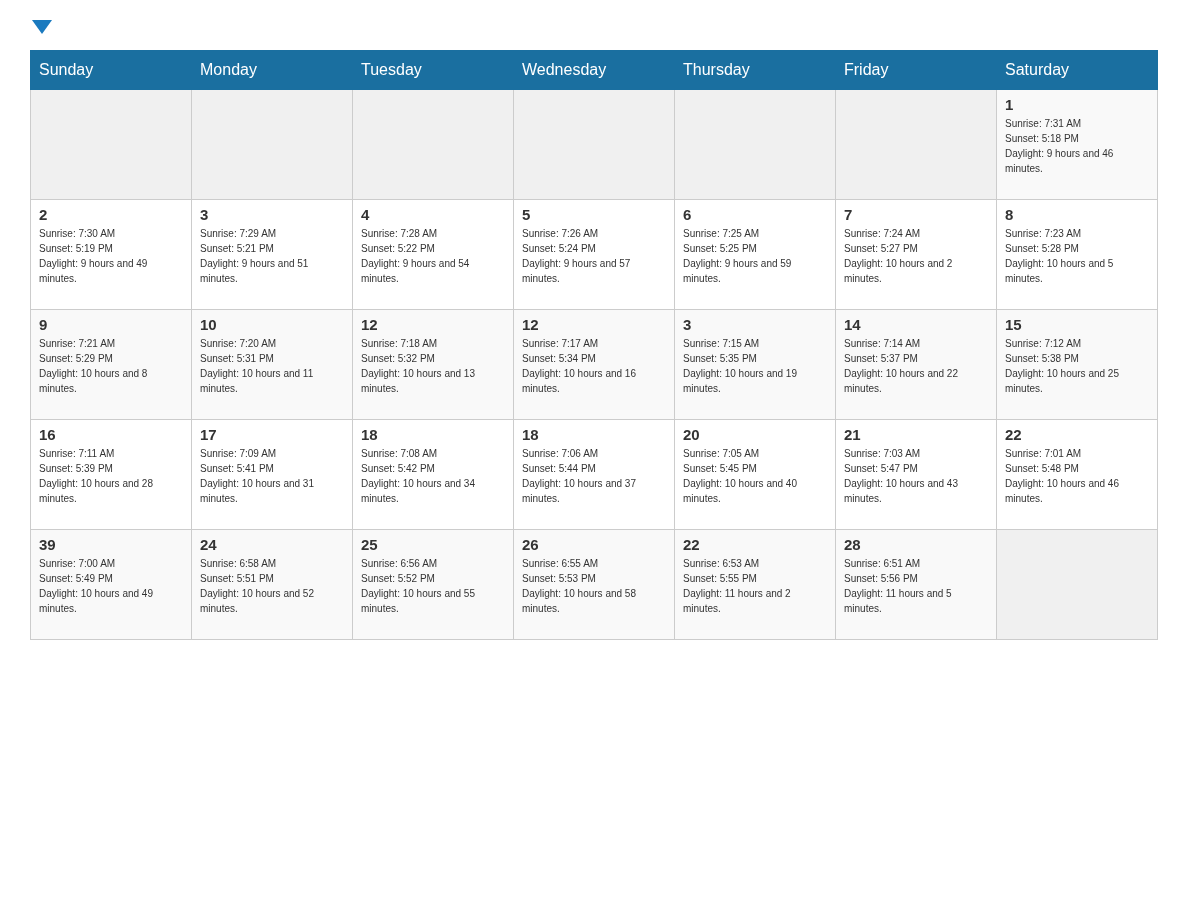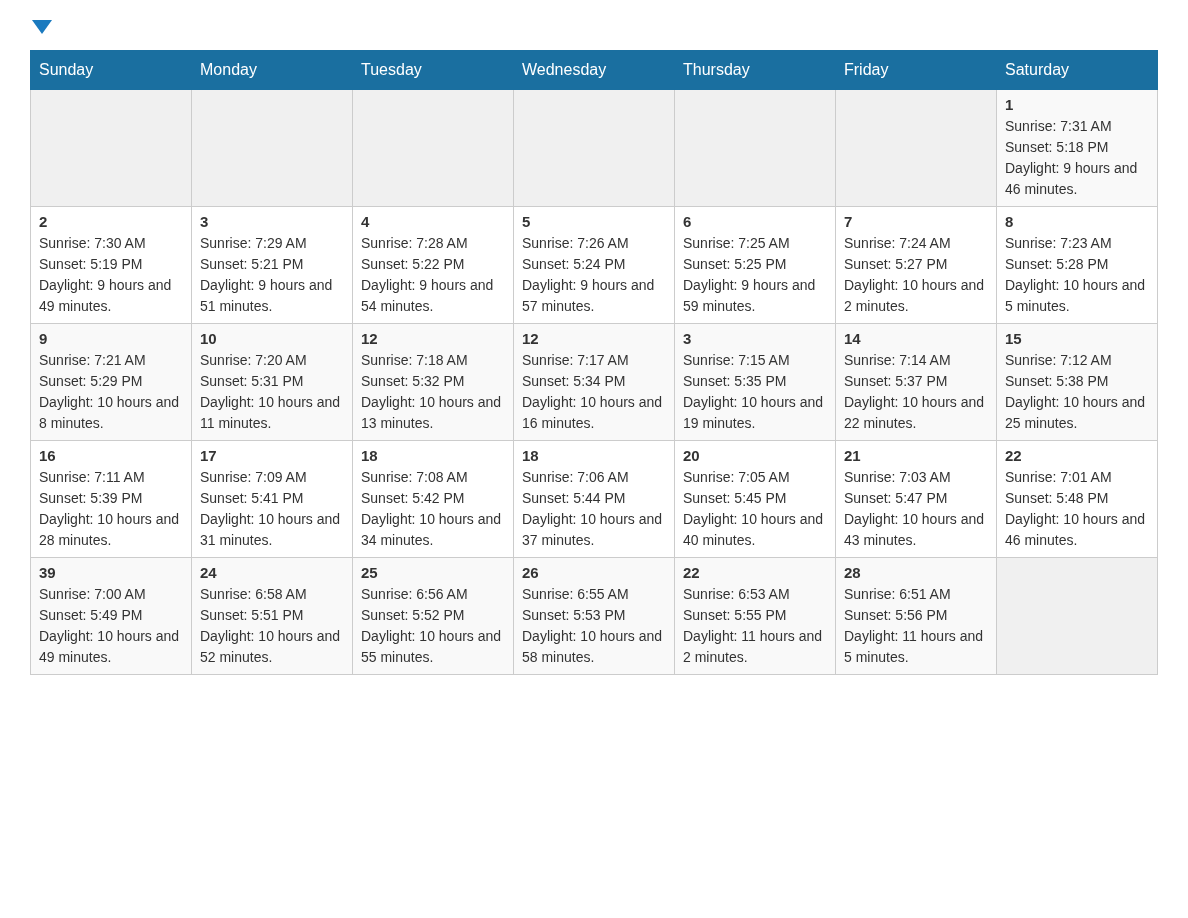--- a/index.html
+++ b/index.html
@@ -85,21 +85,21 @@
     .calendar-table tbody tr td.empty {
       background: #f0f0f0;
     }
     .day-number {
       font-size: 15px;
       font-weight: bold;
       display: block;
       margin-bottom: 3px;
     }
     .day-info {
-      font-size: 14px;
+      font-size: 10px;
       line-height: 1.5;
       color: #333;
     }
     .logo-row {
       display: flex;
       align-items: center;
     }
   </style>
 </head>
 <body>

